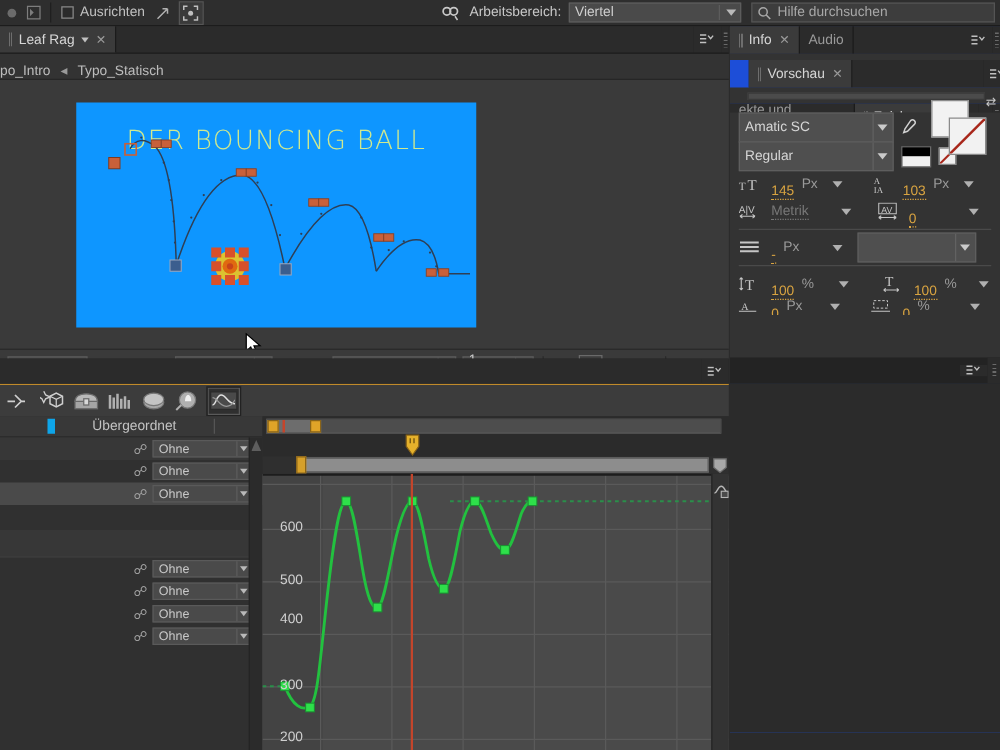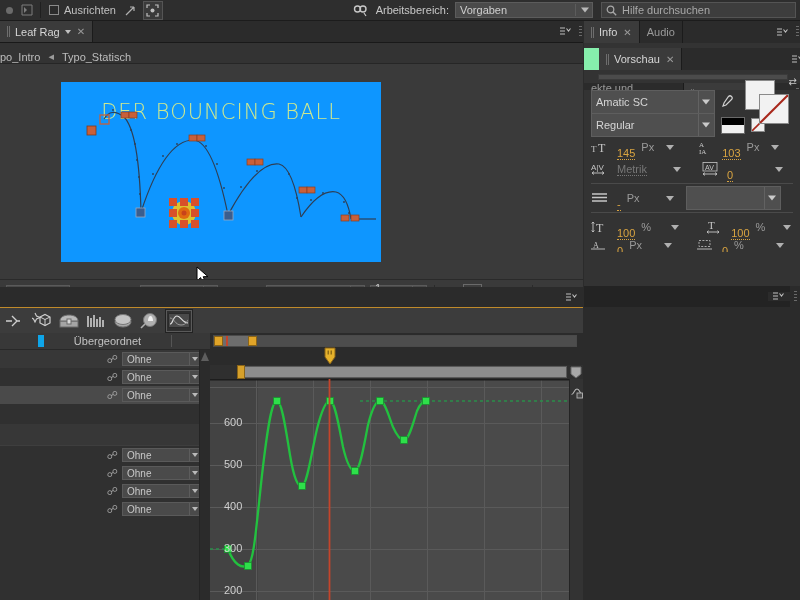--- a/index.html
+++ b/index.html
@@ -97,21 +97,21 @@
     position:relative; padding-right:16px;
   }
   .mini-sel .car{position:absolute;right:3px;top:50%;transform:translateY(-50%);
      border-left:4px solid transparent;border-right:4px solid transparent;border-top:5px solid #b9b9b9;}
   .mini-sel .divline{position:absolute;right:13px;top:0px;bottom:0px;width:1px;background:#5c5c5c;}
   .bicon { width:17px;height:17px; display:flex;align-items:center;justify-content:center; color:#b0b0b0;}
   .bicon.boxed { outline:1px solid #6a6a6a; background:#3d3d3d; }
   .vsep{width:1px;height:18px;background:#2a2a2a;margin:0 2px;}
 
   
-  #right-col { position:absolute; left:584px; top:21px; width:216px; height:565px; background:#86efac; }
+  #right-col { position:absolute; left:584px; top:21px; width:216px; height:565px; background:#1d4ed8; }
   .rpanel-tabs {
     height:22px; background:#232323; display:flex; align-items:stretch;
   }
   .rp-body { background:#333; }
   #char-panel { position:absolute; left:0; top:69px; width:216px; height:217px; }
 
   .cp-row { display:flex; align-items:center; height:22px; padding-left:7px; gap:4px; }
   .cp-sel {
     background:#4f4f4f; border:1px solid #5e5e5e; height:24px;
     display:flex;align-items:center;padding:0 4px;color:#d5d5d5;font-size:11px;
@@ -198,21 +198,21 @@
 
   <div class="tool-ico" style="margin-right:6px">
     <svg width="15" height="13" viewBox="0 0 15 13">
       <circle cx="4.5" cy="5" r="3" fill="none" stroke="#c8c8c8" stroke-width="1.4"></circle>
       <circle cx="10" cy="5" r="3" fill="none" stroke="#c8c8c8" stroke-width="1.4"></circle>
       <path d="M11 9l2 3" stroke="#c8c8c8" stroke-width="1.2"></path>
     </svg>
   </div>
   <span class="ws-label">Arbeitsbereich:</span>
   <div class="sel-box" style="width:138px;">
-    <span>Vorgaben</span>
+    <span>Viertel</span>
     <span class="divline"></span>
     <span class="car"></span>
   </div>
   <div style="width:8px"></div>
   <div id="searchbox">
     <svg width="11" height="11" viewBox="0 0 11 11" style="margin-right:5px">
       <circle cx="4.5" cy="4.5" r="3.3" fill="none" stroke="#a8a8a8" stroke-width="1.2"></circle>
       <path d="M7 7l3.2 3.2" stroke="#a8a8a8" stroke-width="1.3"></path>
     </svg>
     <span>Hilfe durchsuchen</span>
@@ -877,21 +877,21 @@
           <rect x="166.5" y="18.5" width="7" height="7"></rect>
           <rect x="190.5" y="57.5" width="7" height="7"></rect>
           <rect x="212.5" y="18.5" width="7" height="7"></rect>
         </g>
 
         <path d="M119.5 0v221" stroke="#c4452b" stroke-width="1.8"></path>
       </svg>
 
       <span class="axis-lbl" style="left:14px;top:37px">600</span>
       <span class="axis-lbl" style="left:14px;top:79px">500</span>
-      <span class="axis-lbl" style="left:14px;top:121px">400</span>
+      <span class="axis-lbl" style="left:14px;top:110px">400</span>
       <span class="axis-lbl" style="left:14px;top:163px">300</span>
       <span class="axis-lbl" style="left:14px;top:205px">200</span>
 
       <div style="position:absolute;right:0;top:0;width:14px;height:221px;background:#333;border-left:1px solid #242424">
         <div style="margin-top:8px;display:flex;justify-content:center">
           <svg width="12" height="12" viewBox="0 0 12 12">
             <path d="M0.5 7.5C3 7.5 3 2 6 2s3 5.5 5.5 5.5" fill="none" stroke="#b5b5b5" stroke-width="1.1"></path>
             <rect x="6" y="6" width="5.5" height="5" fill="#4a4a4a" stroke="#b5b5b5" stroke-width="0.9"></rect>
           </svg>
         </div>

